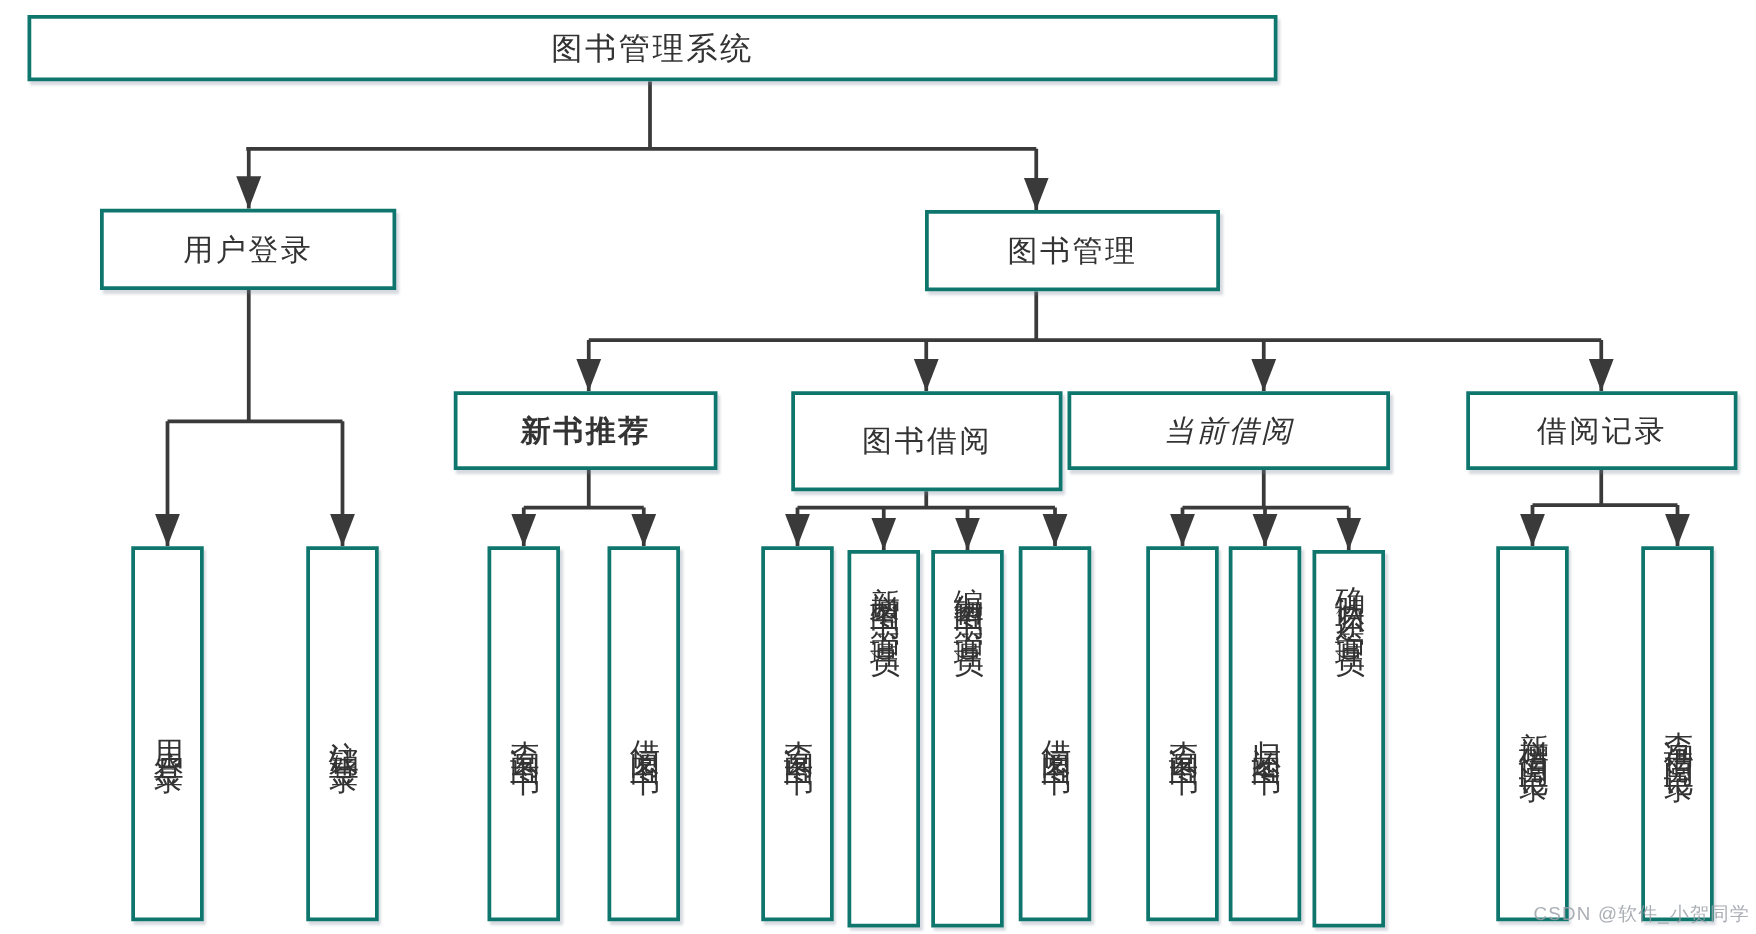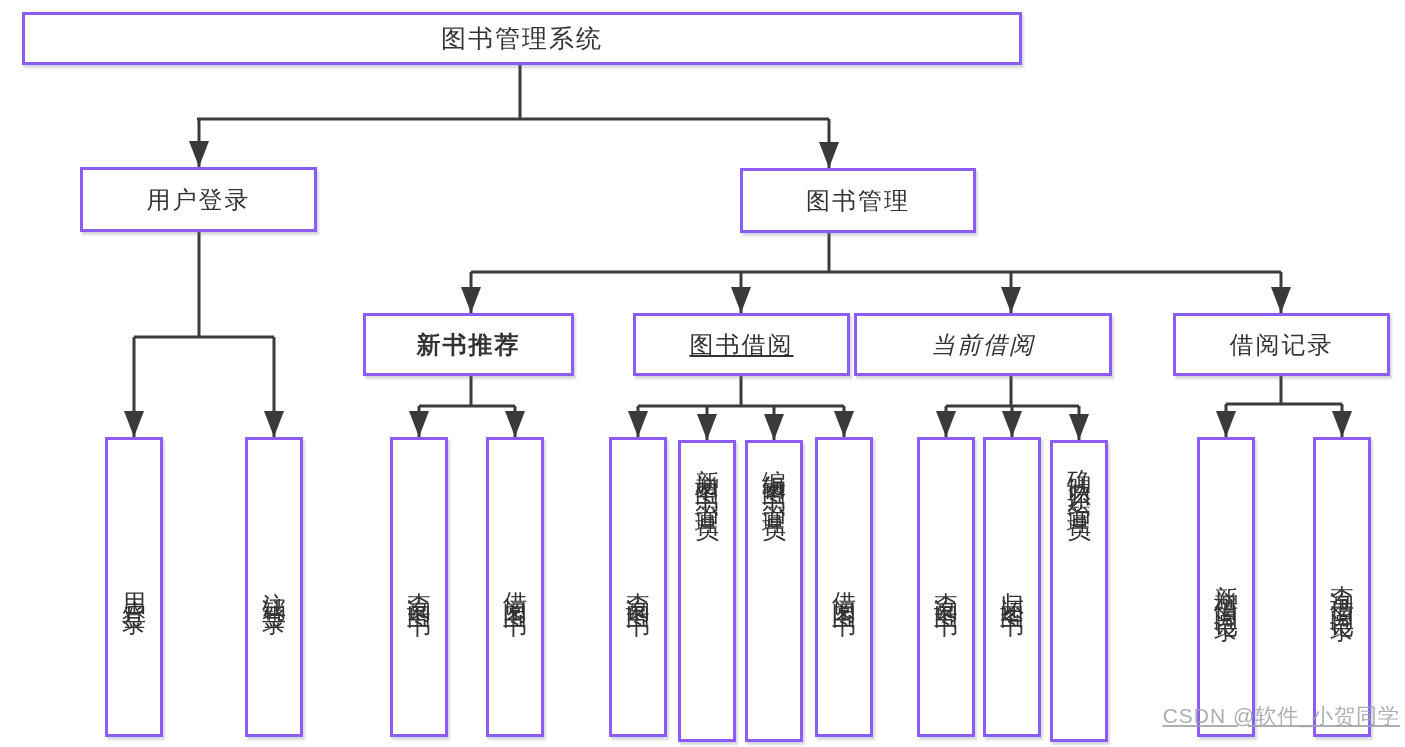--- a/index.html
+++ b/index.html
@@ -2,35 +2,35 @@
 <html><head>
 <meta charset="utf-8">
 <style>
   html,body{margin:0;padding:0;background:#ffffff;}
   #canvas{
     position:relative;width:1405px;height:747px;background:#ffffff;overflow:hidden;
     font-family:"Liberation Sans",sans-serif;color:#333333;
   }
   #wires{position:absolute;left:0;top:0;width:1405px;height:747px;}
   .node{
-    position:absolute;box-sizing:border-box;border:3px solid #8b5cf6;background:#ffffff;
+    position:absolute;box-sizing:border-box;border:3px solid #0f766e;background:#ffffff;
     display:flex;align-items:center;justify-content:center;
     box-shadow:2px 3px 2px rgba(120,130,150,0.30);
   }
   .h-node{font-size:24px;letter-spacing:2px;white-space:nowrap;}
   .root{font-size:25px;}
   .v-node{align-items:center;}
   .v-node.top{align-items:flex-start;padding-top:7px;}
   .v-text{
     writing-mode:vertical-rl;text-orientation:mixed;
     font-size:24px;line-height:1;letter-spacing:7px;
   }
   .watermark{
-    position:absolute;right:5px;bottom:17px;z-index:9;
-    font-size:21px;letter-spacing:1px;color:rgba(155,160,168,0.85);white-space:nowrap;text-decoration:underline;
+    position:absolute;right:5px;bottom:6px;z-index:9;
+    font-size:15px;letter-spacing:1px;color:rgba(155,160,168,0.85);white-space:nowrap;
   }
 </style>
 </head>
 <body>
 
 <div id="canvas">
 
   <svg id="wires" viewBox="0 0 1405 747" xmlns="http://www.w3.org/2000/svg">
     <defs>
       <marker id="arrow" markerUnits="userSpaceOnUse" markerWidth="28" markerHeight="22" refX="26" refY="11" orient="auto">
@@ -73,21 +73,21 @@
       <line x1="1342" y1="404" x2="1342" y2="437" marker-end="url(#arrow)"></line>
     </g>
   </svg>
 
   <div class="node h-node root" style="left:22px;top:12px;width:1000px;height:53px;">图书管理系统</div>
 
   <div class="node h-node" style="left:80px;top:167px;width:237px;height:65px;">用户登录</div>
   <div class="node h-node" style="left:740px;top:168px;width:236px;height:65px;">图书管理</div>
 
   <div class="node h-node" style="left:363px;top:313px;width:211px;height:63px;font-weight:bold;">新书推荐</div>
-  <div class="node h-node" style="left:633px;top:313px;width:217px;height:63px;text-decoration:underline;">图书借阅</div>
+  <div class="node h-node" style="left:633px;top:313px;width:217px;height:80px;">图书借阅</div>
   <div class="node h-node" style="left:854px;top:313px;width:258px;height:63px;font-style:italic;">当前借阅</div>
   <div class="node h-node" style="left:1173px;top:313px;width:217px;height:63px;text-align:center;">借阅记录</div>
 
   <div class="node v-node" style="left:105px;top:437px;width:58px;height:300px;">
     <span class="v-text">用户登录</span>
   </div>
   <div class="node v-node" style="left:245px;top:437px;width:58px;height:300px;">
     <span class="v-text">注销登录</span>
   </div>
 

